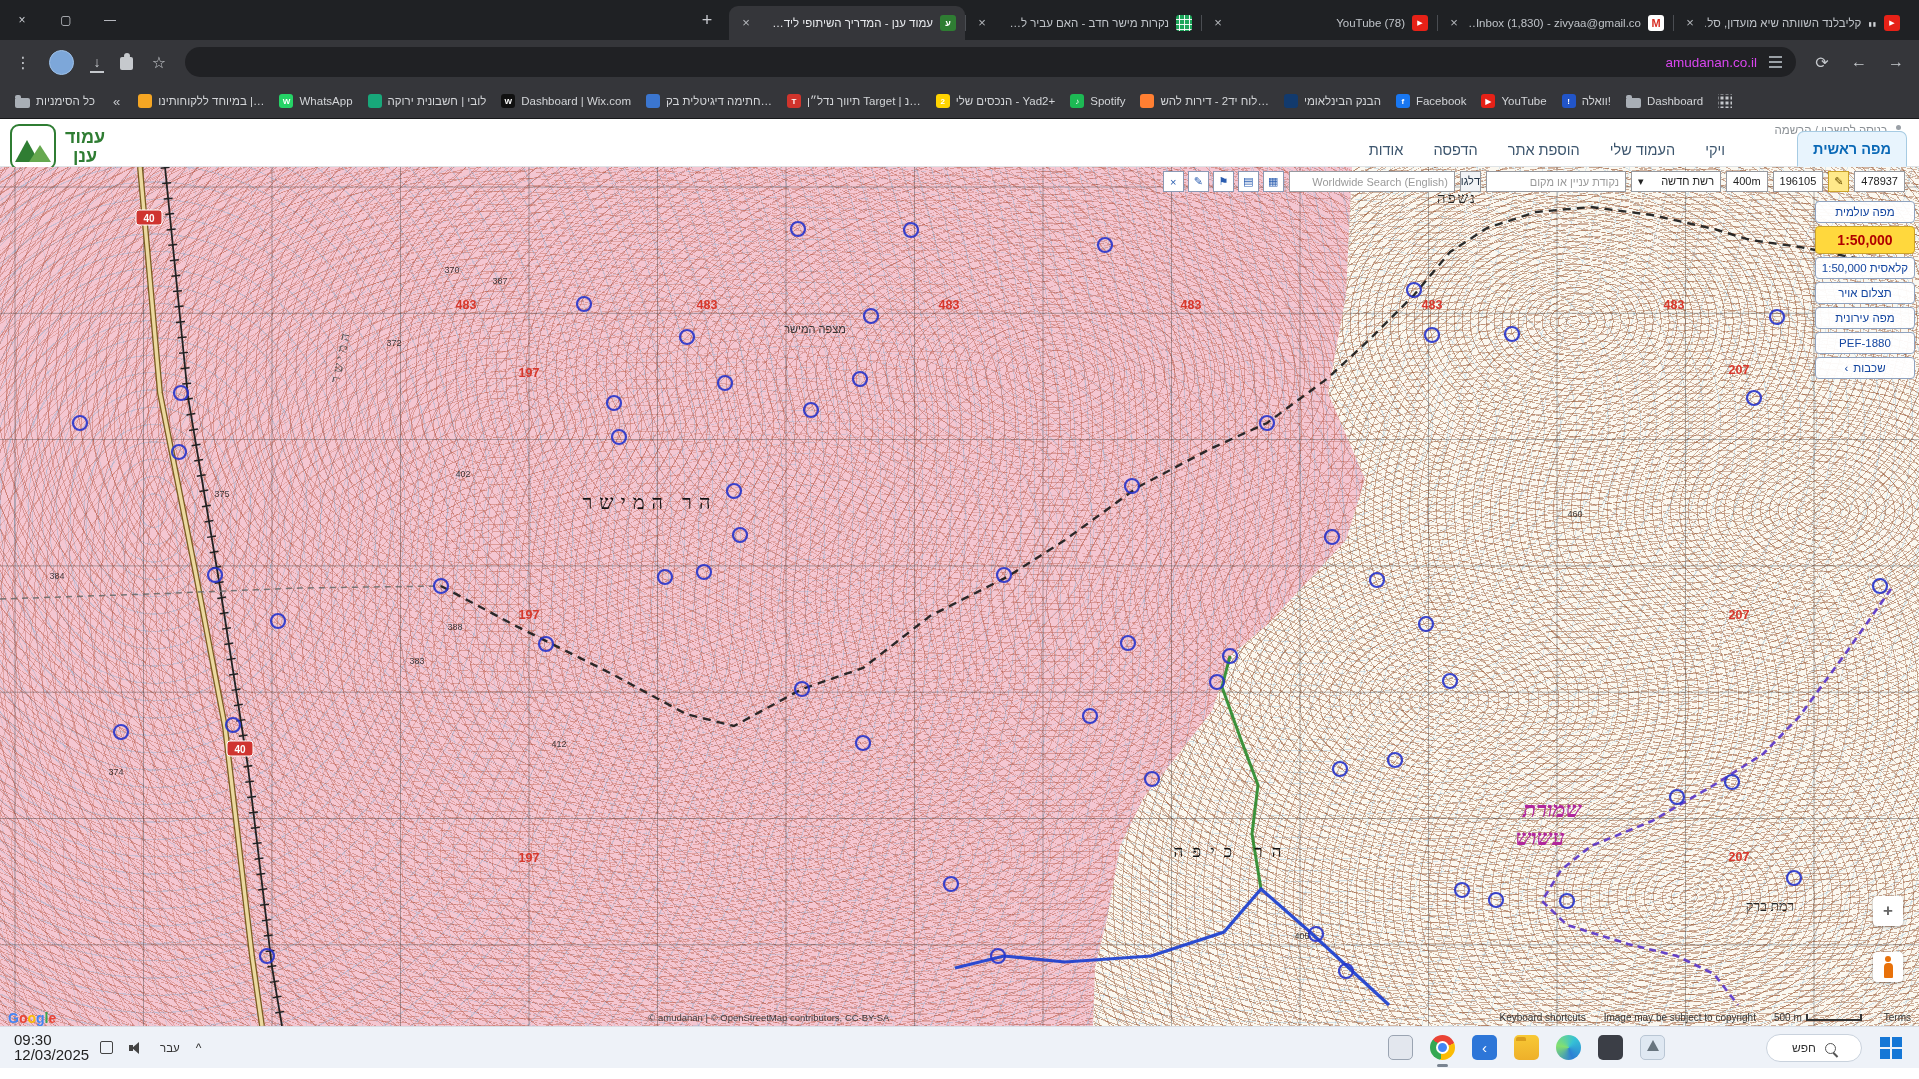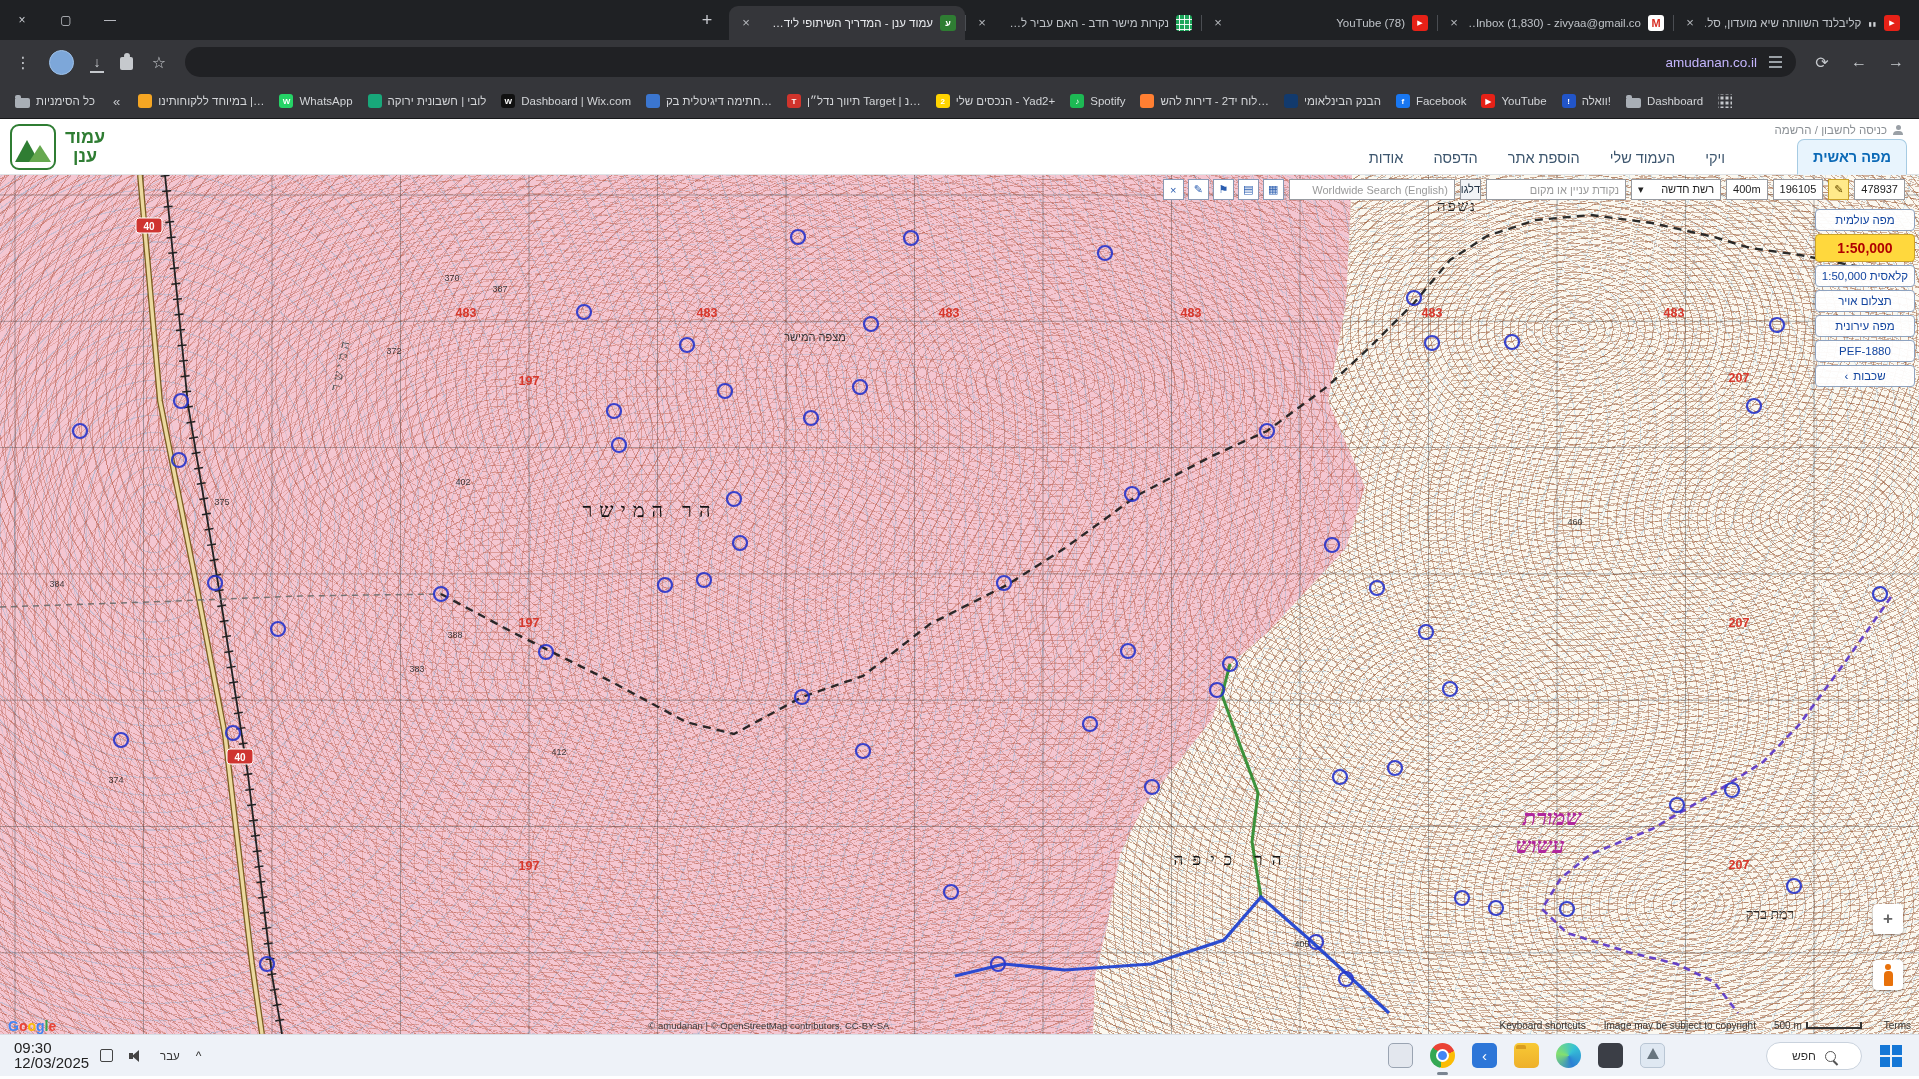--- a/index.html
+++ b/index.html
@@ -24,33 +24,33 @@
   .fv-youtube{background:#e62117;font-size:7px;}
   .fv-gmail{background:#fff;color:#d93025;font-size:11px;}
 
   .toolbar{height:44px;background:#35363a;display:flex;align-items:center;padding:0 12px;gap:15px;}
   .tb-icon{color:#c6c9cd;font-size:16px;width:22px;text-align:center;flex:0 0 auto;}
   .avatar{width:23px;height:23px;border-radius:50%;background:#7da7d9;border:1.5px solid #9ec1e8;flex:0 0 auto;}
   .dl{position:relative;color:#c6c9cd;font-size:14px;width:16px;text-align:center;}
   .dl::after{content:"";position:absolute;left:1px;right:1px;bottom:-3px;height:2px;background:#c6c9cd;}
   .puzzle{width:13px;height:13px;background:#c6c9cd;border-radius:2px;position:relative;margin-top:3px;}
   .puzzle::before{content:"";position:absolute;top:-4px;left:3.5px;width:6px;height:6px;background:#c6c9cd;border-radius:50%;}
-  .omnibox{flex:1;height:30px;background:#202124;border-radius:15px;display:flex;align-items:center;justify-content:flex-end;gap:12px;padding:0 14px;color:#c4b5fd;font-size:13.5px;}
+  .omnibox{flex:1;height:30px;background:#202124;border-radius:15px;display:flex;align-items:center;justify-content:flex-end;gap:12px;padding:0 14px;color:#d946ef;font-size:13.5px;}
   .tune{width:13px;height:2px;background:#9aa0a6;box-shadow:0 -5px 0 #9aa0a6,0 5px 0 #9aa0a6;}
 
   .bookmarks{height:34px;background:#35363a;display:flex;align-items:center;padding:0 8px;gap:1px;overflow:hidden;border-bottom:1px solid #17181a;}
   .bk{display:flex;align-items:center;gap:6px;padding:3px 7px;border-radius:6px;color:#d3d5d8;font-size:11.5px;white-space:nowrap;}
   .bk-dot{width:14px;height:14px;border-radius:3px;display:flex;align-items:center;justify-content:center;color:#fff;font-size:8px;font-weight:bold;flex:0 0 14px;}
   .bk-folder{width:15px;height:10px;background:#a9afb6;border-radius:1px 2px 2px 2px;position:relative;margin-top:3px;}
   .bk-folder::before{content:"";position:absolute;top:-3px;left:0;width:6px;height:3px;background:#a9afb6;border-radius:2px 2px 0 0;}
   .bk-grid{width:14px;height:14px;background-image:radial-gradient(#c6c9cd 1.5px,transparent 1.8px);background-size:5px 5px;background-position:1.5px 1.5px;}
   .bk-chev{color:#c6c9cd;font-size:13px;padding:0 3px;}
 
   
-  .site-header{position:relative;height:56px;background:#fff;border-bottom:1px solid #dfe3e6;box-sizing:border-box;}
+  .site-header{position:relative;height:48px;background:#fff;border-bottom:1px solid #dfe3e6;box-sizing:border-box;}
   .logo{position:absolute;left:10px;top:5px;display:flex;align-items:center;gap:9px;}
   .logo-icon{width:46px;height:46px;border:2px solid #2f7d33;border-radius:9px;position:relative;overflow:hidden;background:#fff;box-sizing:border-box;}
   .logo-icon::before{content:"";position:absolute;bottom:6px;left:3px;border-left:12px solid transparent;border-right:12px solid transparent;border-bottom:22px solid #2f7d33;}
   .logo-icon::after{content:"";position:absolute;bottom:6px;left:17px;border-left:11px solid transparent;border-right:11px solid transparent;border-bottom:17px solid #66a84f;}
   .logo-text{color:#2f7d33;font-weight:bold;font-size:18px;line-height:19px;text-align:center;}
   .account-link{position:absolute;top:5px;right:16px;font-size:11.5px;color:#8a8f94;display:flex;gap:6px;align-items:center;}
   .person-ic{width:10px;height:10px;position:relative;}
   .person-ic::before{content:"";position:absolute;top:0;left:2.5px;width:5px;height:5px;border-radius:50%;background:#9aa0a6;}
   .person-ic::after{content:"";position:absolute;bottom:0;left:0;width:10px;height:4px;border-radius:4px 4px 0 0;background:#9aa0a6;}
   .site-nav{position:absolute;right:12px;bottom:-1px;display:flex;flex-direction:row-reverse;align-items:flex-end;gap:26px;font-size:14.5px;color:#3d566e;}

